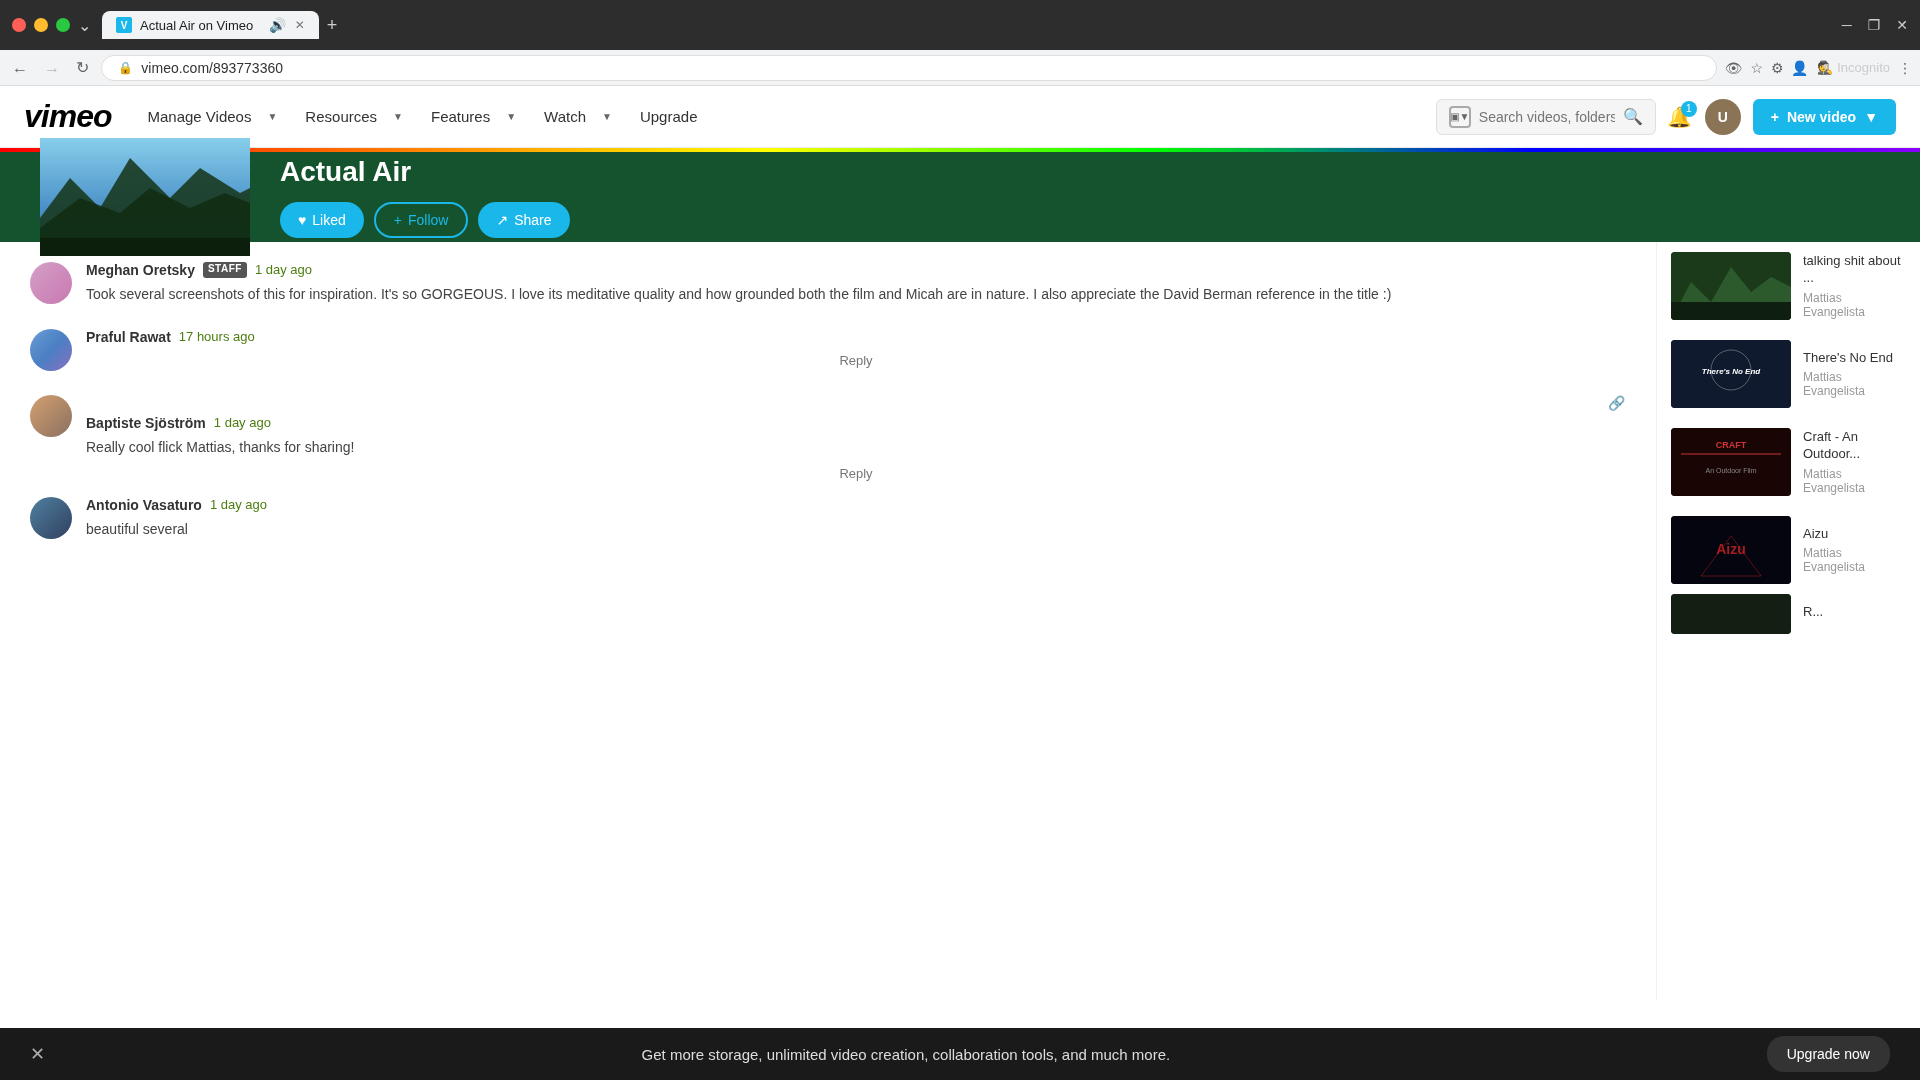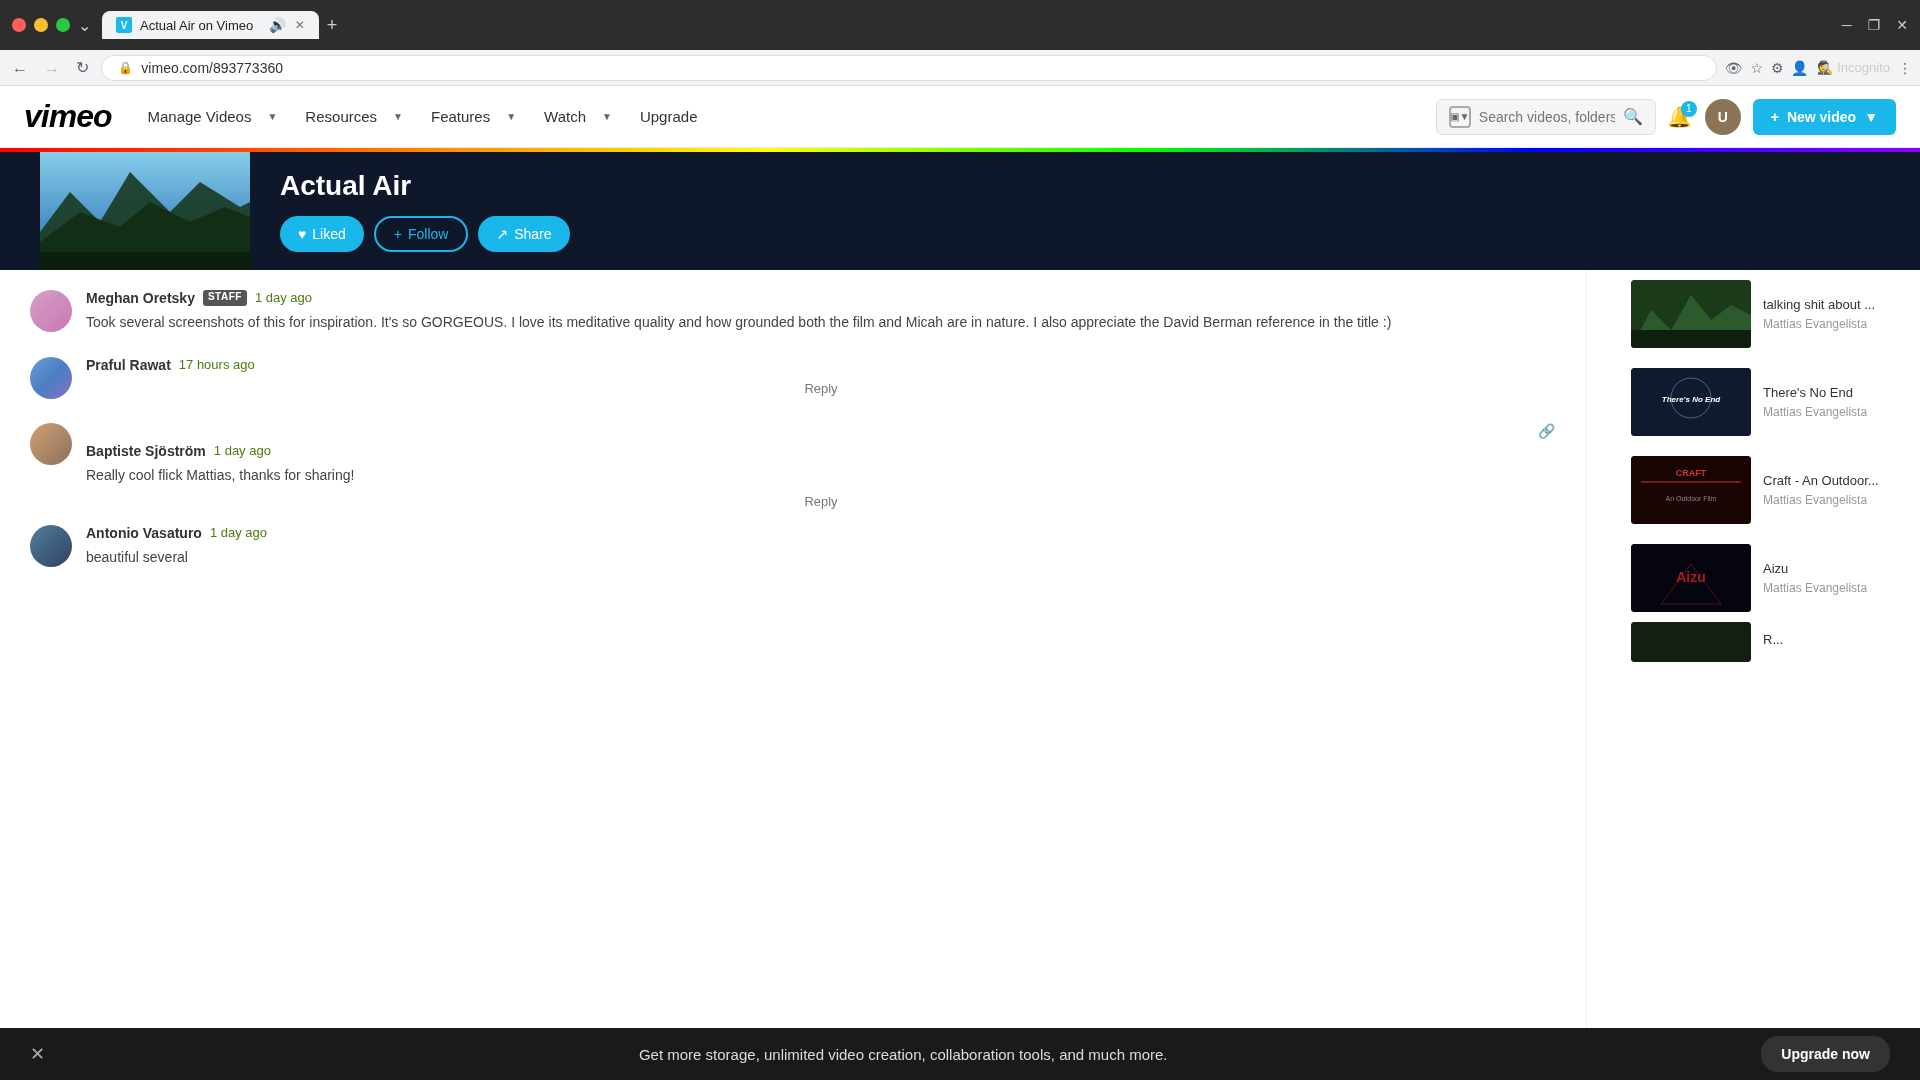--- a/index.html
+++ b/index.html
@@ -38,21 +38,21 @@
     .nav-right { display: flex; align-items: center; gap: 12px; }
     .notif-btn { position: relative; cursor: pointer; }
     .notif-badge { position: absolute; top: -4px; right: -4px; background: #1ab7ea; border-radius: 50%; width: 16px; height: 16px; font-size: 10px; color: white; display: flex; align-items: center; justify-content: center; }
     .avatar { width: 36px; height: 36px; border-radius: 50%; background: #8B7355; cursor: pointer; overflow: hidden; display: flex; align-items: center; justify-content: center; color: white; font-size: 14px; font-weight: bold; }
     .new-video-btn { background: #1ab7ea; color: white; border: none; border-radius: 6px; padding: 10px 18px; font-size: 14px; font-weight: 600; cursor: pointer; display: flex; align-items: center; gap: 8px; white-space: nowrap; }
 
     
     .rainbow-bar { height: 4px; background: linear-gradient(to right, #ff0000, #ff7700, #ffff00, #00ff00, #0000ff, #8b00ff); }
 
     
-    .profile-header { background: #0f172a; height: 118px; display: flex; align-items: center; padding: 0 40px; gap: 0; position: relative; }
+    .profile-header { background: #14532d; height: 90px; display: flex; align-items: center; padding: 0 40px; gap: 0; position: relative; }
     .profile-thumb { width: 210px; height: 118px; overflow: hidden; flex-shrink: 0; }
     .profile-thumb-img { width: 100%; height: 100%; background: linear-gradient(135deg, #1a3a5c 0%, #2d6a9f 30%, #5b9bd5 50%, #87ceeb 70%, #c5dff0 90%); position: relative; }
     .profile-info { padding: 20px 30px; }
     .profile-name { font-size: 28px; font-weight: 600; color: #fff; margin-bottom: 14px; }
     .profile-actions { display: flex; gap: 10px; }
     .btn-liked { background: #1ab7ea; color: white; border: none; border-radius: 20px; padding: 8px 18px; font-size: 14px; cursor: pointer; display: flex; align-items: center; gap: 6px; }
     .btn-follow { background: transparent; color: #1ab7ea; border: 2px solid #1ab7ea; border-radius: 20px; padding: 8px 18px; font-size: 14px; cursor: pointer; display: flex; align-items: center; gap: 6px; }
     .btn-share { background: #1ab7ea; color: white; border: none; border-radius: 20px; padding: 8px 18px; font-size: 14px; cursor: pointer; display: flex; align-items: center; gap: 6px; }
 
     
@@ -70,37 +70,37 @@
     .comment-header { display: flex; gap: 8px; margin-bottom: 6px; }
     .commenter-name { font-size: 14px; font-weight: 600; color: #333; cursor: pointer; }
     .staff-badge { background: #555; color: white; font-size: 10px; padding: 1px 5px; border-radius: 3px; font-weight: 600; letter-spacing: 0.5px; }
     .comment-time { font-size: 13px; color: #4d7c0f; }
     .comment-text { font-size: 14px; color: #444; line-height: 1.5; }
     .comment-actions { display: flex; justify-content: center; align-items: center; gap: 12px; margin-top: 8px; }
     .reply-btn { background: none; border: none; color: #777; font-size: 13px; cursor: pointer; }
     .link-icon { color: #999; font-size: 14px; cursor: pointer; }
 
     
-    .sidebar-videos { width: 334px; border-left: 1px solid #f0f0f0; overflow: hidden; padding-left: 30px; }
+    .sidebar-videos { width: 264px; border-left: 1px solid #f0f0f0; overflow: hidden; }
     .video-item { display: flex; align-items: center; gap: 12px; padding: 10px 14px; cursor: pointer; }
     .video-thumb { width: 120px; height: 68px; border-radius: 4px; flex-shrink: 0; overflow: hidden; }
     .thumb-forest { background: linear-gradient(135deg, #1a4a1a, #2d7a2d, #4aaa4a); }
     .thumb-noend { background: linear-gradient(135deg, #1a1a2e, #16213e, #0f3460); position: relative; }
     .thumb-craft { background: linear-gradient(135deg, #2a0a0a, #4a1515, #8a3030); }
     .thumb-aizu { background: linear-gradient(135deg, #0a0a1a, #151530, #1a1a4a); }
     .thumb-bottom { background: linear-gradient(135deg, #1a2a1a, #2a4a2a); }
     .video-meta { flex: 1; }
     .video-title { font-size: 13px; font-weight: 500; color: #333; margin-bottom: 4px; line-height: 1.3; }
     .video-author { font-size: 12px; color: #999; }
 
     
     .bottom-banner { background: #1a1a1a; height: 52px; display: flex; align-items: center; justify-content: space-between; padding: 0 30px; position: fixed; bottom: 0; left: 0; right: 0; z-index: 100; }
     .banner-close { background: none; border: none; color: #aaa; cursor: pointer; font-size: 18px; }
     .banner-text { color: #ddd; font-size: 15px; }
-    .upgrade-now-btn { background: #333; color: white; border: none; border-radius: 17px; padding: 10px 20px; font-size: 14px; font-weight: 700; cursor: pointer; }
+    .upgrade-now-btn { background: #333; color: white; border: none; border-radius: 17px; padding: 10px 20px; font-size: 14px; font-weight: 400; cursor: pointer; }
 
     
     .incognito-icon { display: flex; align-items: center; gap: 4px; color: #ccc; font-size: 13px; }
   </style>
 </head>
 <body>
 
 <div class="browser-chrome">
   <div class="browser-controls">
     <button class="browser-btn close"></button>

